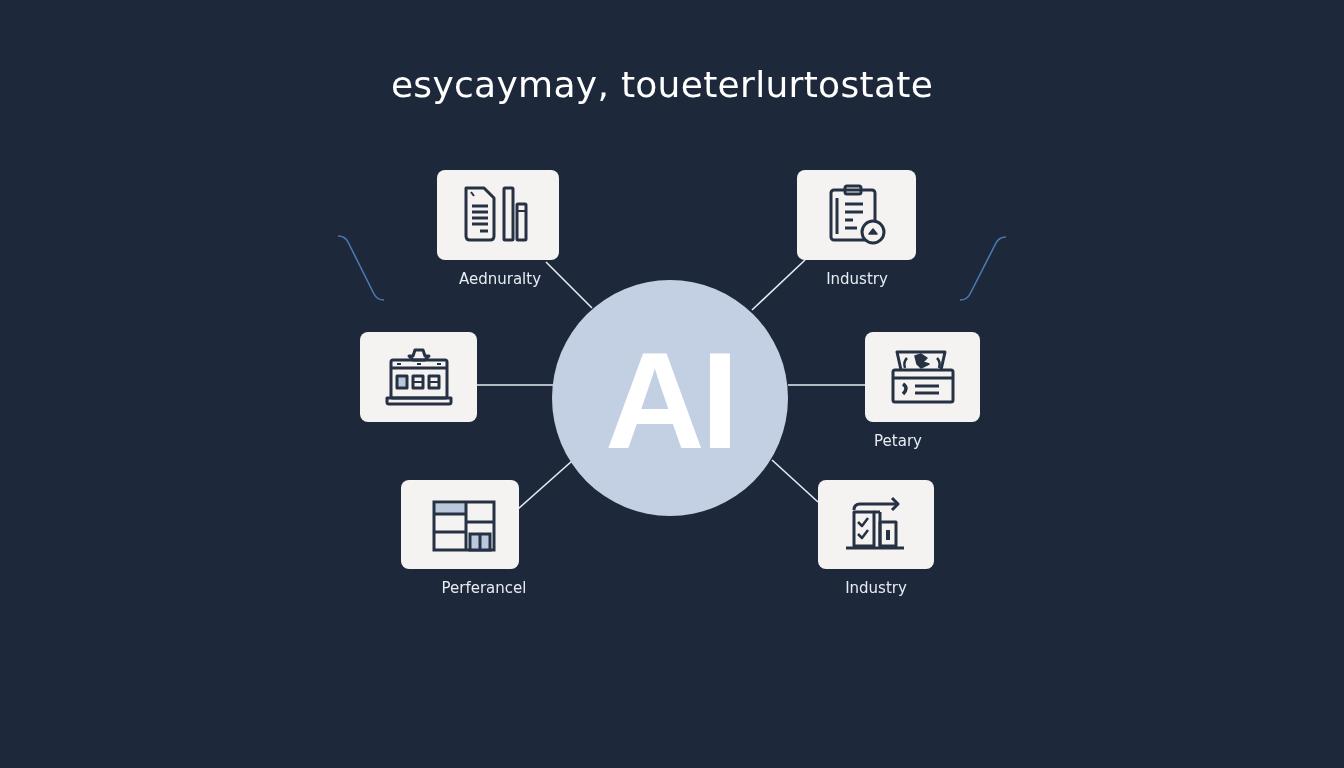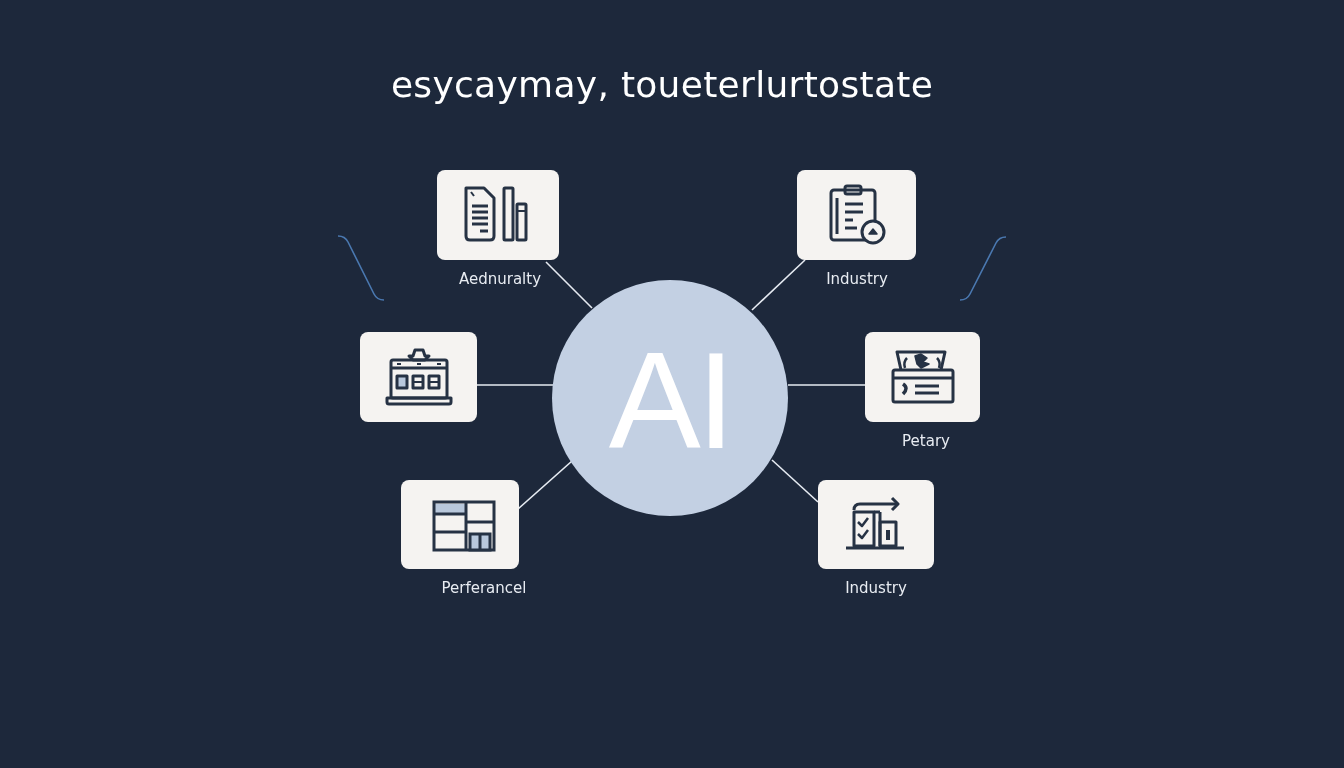--- a/index.html
+++ b/index.html
@@ -13,21 +13,21 @@
     position:absolute; left:0; top:64px; width:1324px; text-align:center;
     color:#ffffff; font-size:36px; font-weight:normal; letter-spacing:0.3px;
   }
   svg.lines { position:absolute; left:0; top:0; width:1344px; height:768px; }
   .hub {
     position:absolute; left:552px; top:280px; width:236px; height:236px;
     border-radius:50%; background:#c3d0e3;
     display:flex; align-items:center; justify-content:center;
   }
   .hub-text {
-    color:#ffffff; font-family:"Liberation Sans", sans-serif; font-weight:normal;
+    color:#ffffff; font-family:"Liberation Sans", sans-serif; font-weight:bold;
     font-size:138px; letter-spacing:-4px; line-height:1; margin-top:4px;
   }
   .node { position:absolute; }
   .card {
     position:absolute; background:#f5f3f1; border-radius:8px;
     display:flex; align-items:center; justify-content:center;
   }
   .card svg { width:80px; height:66px; }
   .label {
     position:absolute; color:#e8ecf2; font-size:15px; white-space:nowrap;
@@ -118,21 +118,21 @@
       <path d="M24 14 Q20 18 22 24 M54 14 Q58 18 56 24" stroke-width="2.5"></path>
       <path d="M32 12 L38 10 L44 14 L40 18 L46 20 L38 24 L34 20 Z" fill="#263244" stroke-width="1.5"></path>
       <line x1="34" y1="26" x2="46" y2="26" stroke-width="2"></line>
       <rect x="10" y="26" width="60" height="32" rx="2" fill="#f5f3f1"></rect>
       <line x1="10" y1="34" x2="70" y2="34"></line>
       <path d="M20 40 Q26 44 20 50" stroke-width="3.5"></path>
       <line x1="32" y1="42" x2="56" y2="42"></line>
         <line x1="32" y1="49" x2="56" y2="49"></line>
     </svg>
   </div>
-  <div class="label" style="left:926px; top:432px;">Petary</div>
+  <div class="label" style="left:898px; top:432px;">Petary</div>
 </div>
 
 <div class="node">
   <div class="card" style="left:401px; top:480px; width:118px; height:89px;">
     <svg viewBox="0 0 80 66" fill="none" stroke="#263244" stroke-width="3" stroke-linejoin="miter">
       <rect x="15" y="12" width="30" height="10" fill="#b9c8dc" stroke="none"></rect>
       <rect x="14" y="10" width="60" height="48"></rect>
       <line x1="46" y1="10" x2="46" y2="58"></line>
       <line x1="14" y1="22" x2="46" y2="22"></line>
       <line x1="14" y1="40" x2="46" y2="40"></line>

